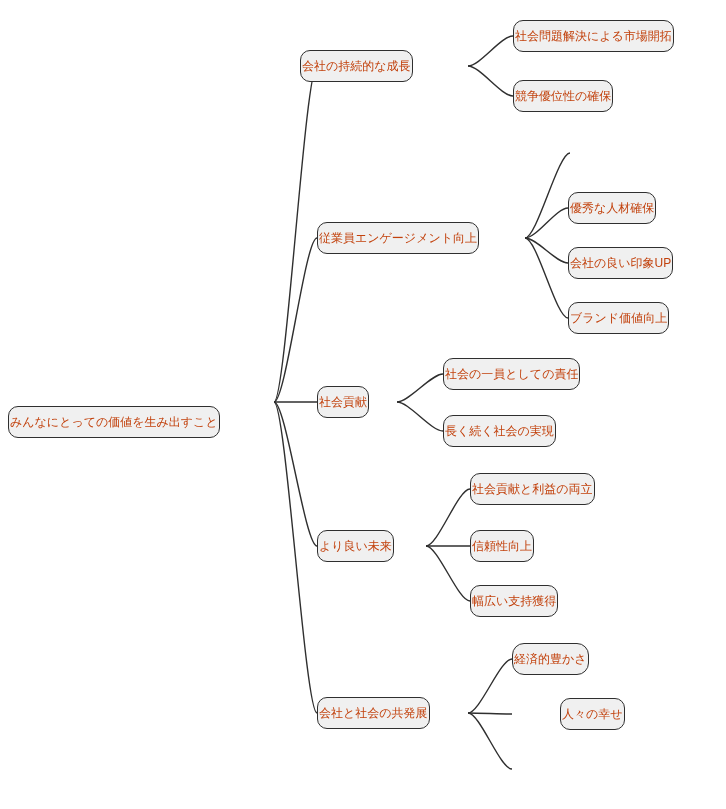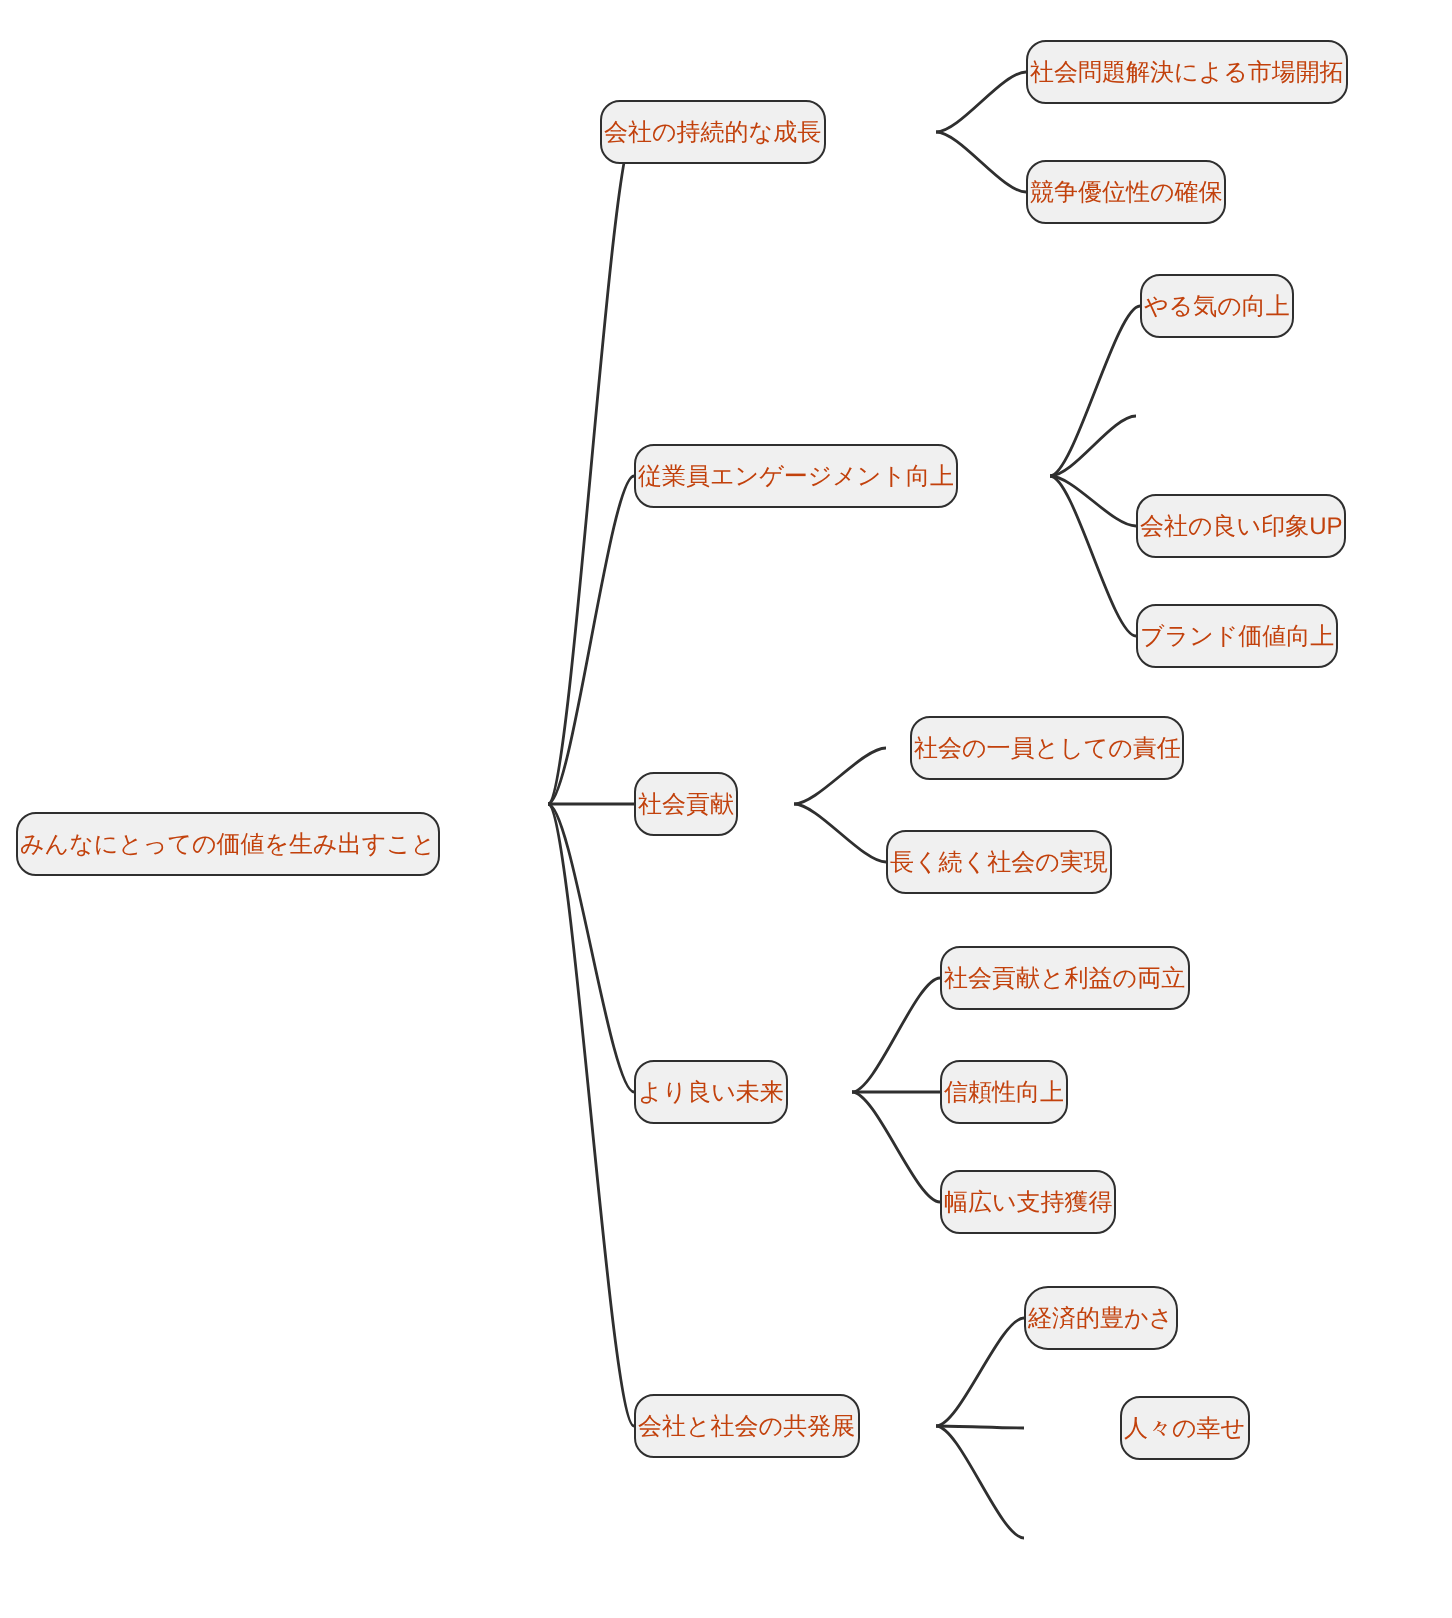--- a/index.html
+++ b/index.html
@@ -62,26 +62,26 @@
       <path d="M 468 713 C 480 713, 500 769, 512 769"></path>
     </svg>
 
   <div class="node" style="left: 8px; top: 386px; margin-top: 20px;">みんなにとっての価値を生み出すこと</div>
 
   <div class="node" style="left: 300px; top: 50px;">会社の持続的な成長</div>
   <div class="node" style="left: 513px; top: 20px;">社会問題解決による市場開拓</div>
   <div class="node" style="left: 513px; top: 80px; text-align: right;">競争優位性の確保</div>
 
   <div class="node" style="left: 317px; top: 222px;">従業員エンゲージメント向上</div>
-  <div class="node" style="left: 570px; top: 137px;">やる気の向上</div>
+  <div class="node" style="left: 568px; top: 192px;">優秀な人材確保</div>
   <div class="node" style="left: 568px; top: 247px;">会社の良い印象UP</div>
   <div class="node" style="left: 568px; top: 302px;">ブランド価値向上</div>
 
   <div class="node" style="left: 317px; top: 386px;">社会貢献</div>
-  <div class="node" style="left: 443px; top: 358px; margin-left: 12px;">社会の一員としての責任</div>
+  <div class="node" style="left: 443px; top: 358px;">社会の一員としての責任</div>
   <div class="node" style="left: 317px; top: 530px;">より良い未来</div>
 
   <div class="node" style="left: 443px; top: 415px;">長く続く社会の実現</div>
   <div class="node" style="left: 470px; top: 473px;">社会貢献と利益の両立</div>
   <div class="node" style="left: 470px; top: 530px;">信頼性向上</div>
   <div class="node" style="left: 470px; top: 585px;">幅広い支持獲得</div>
 
   <div class="node" style="left: 317px; top: 697px;">会社と社会の共発展</div>
   <div class="node" style="left: 512px; top: 643px; border-radius: 12px;">経済的豊かさ</div>
   <div class="node" style="left: 512px; top: 698px; margin-left: 48px;">人々の幸せ</div>

